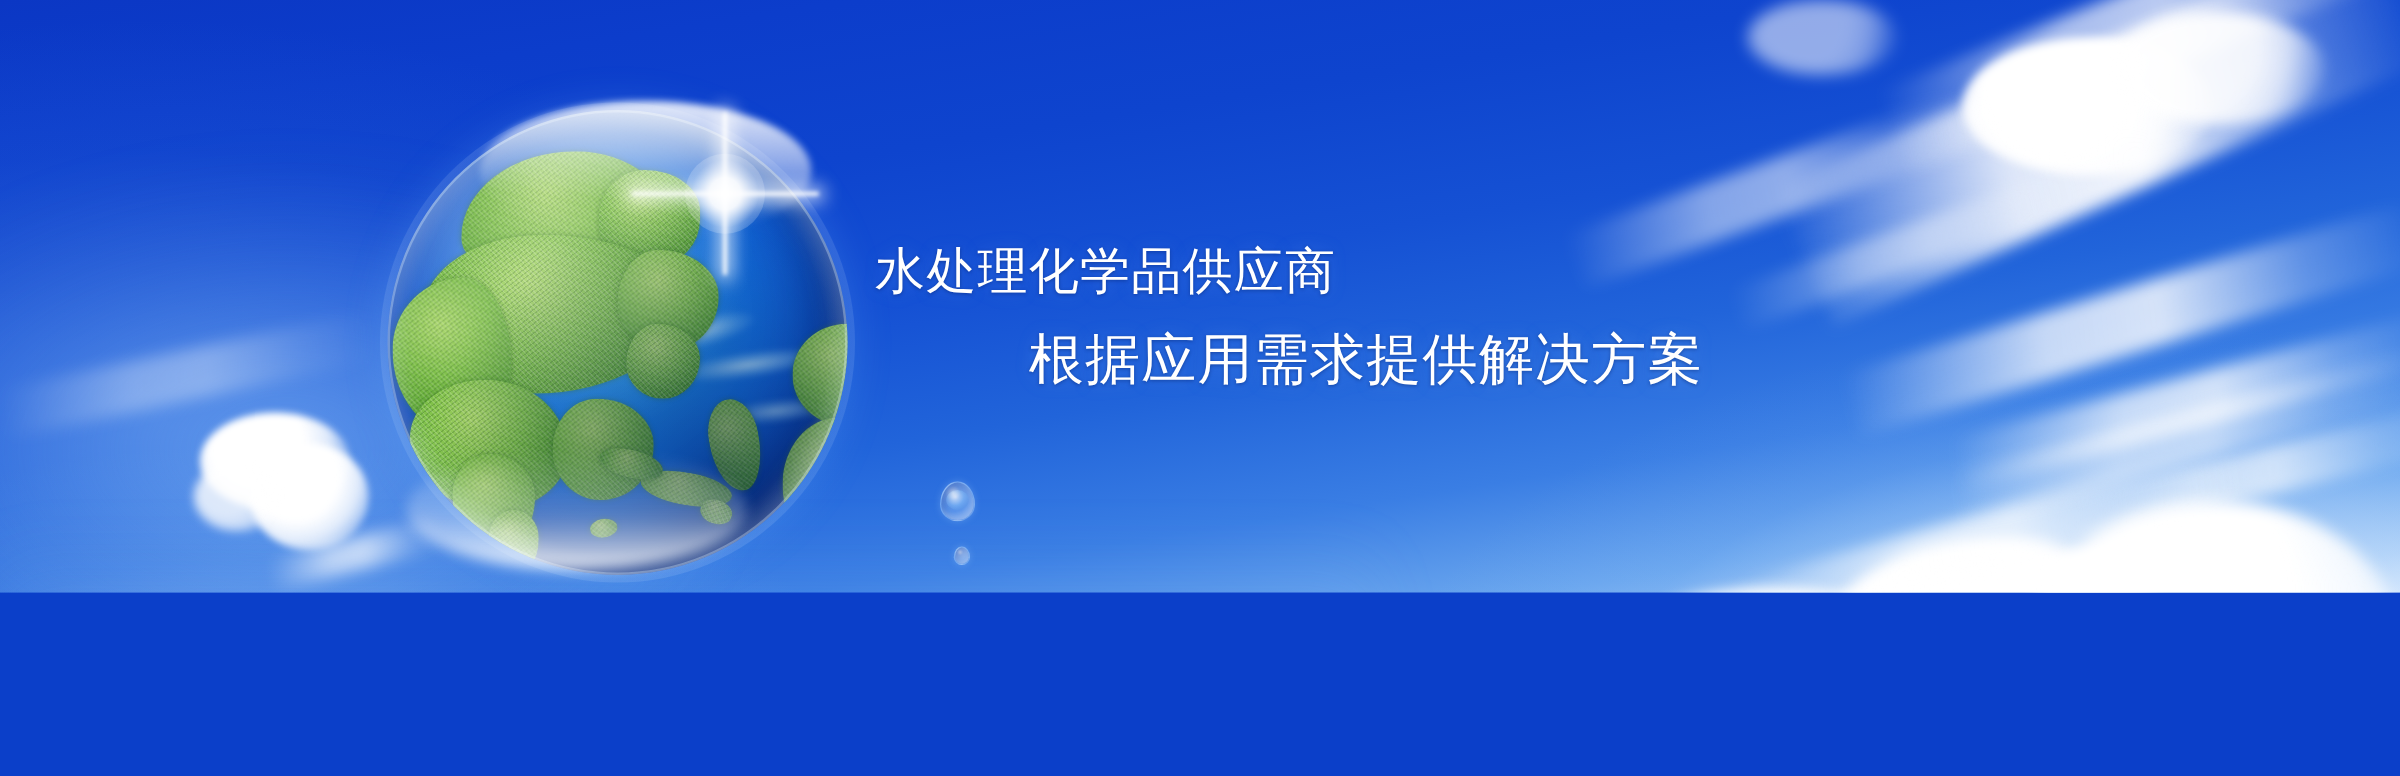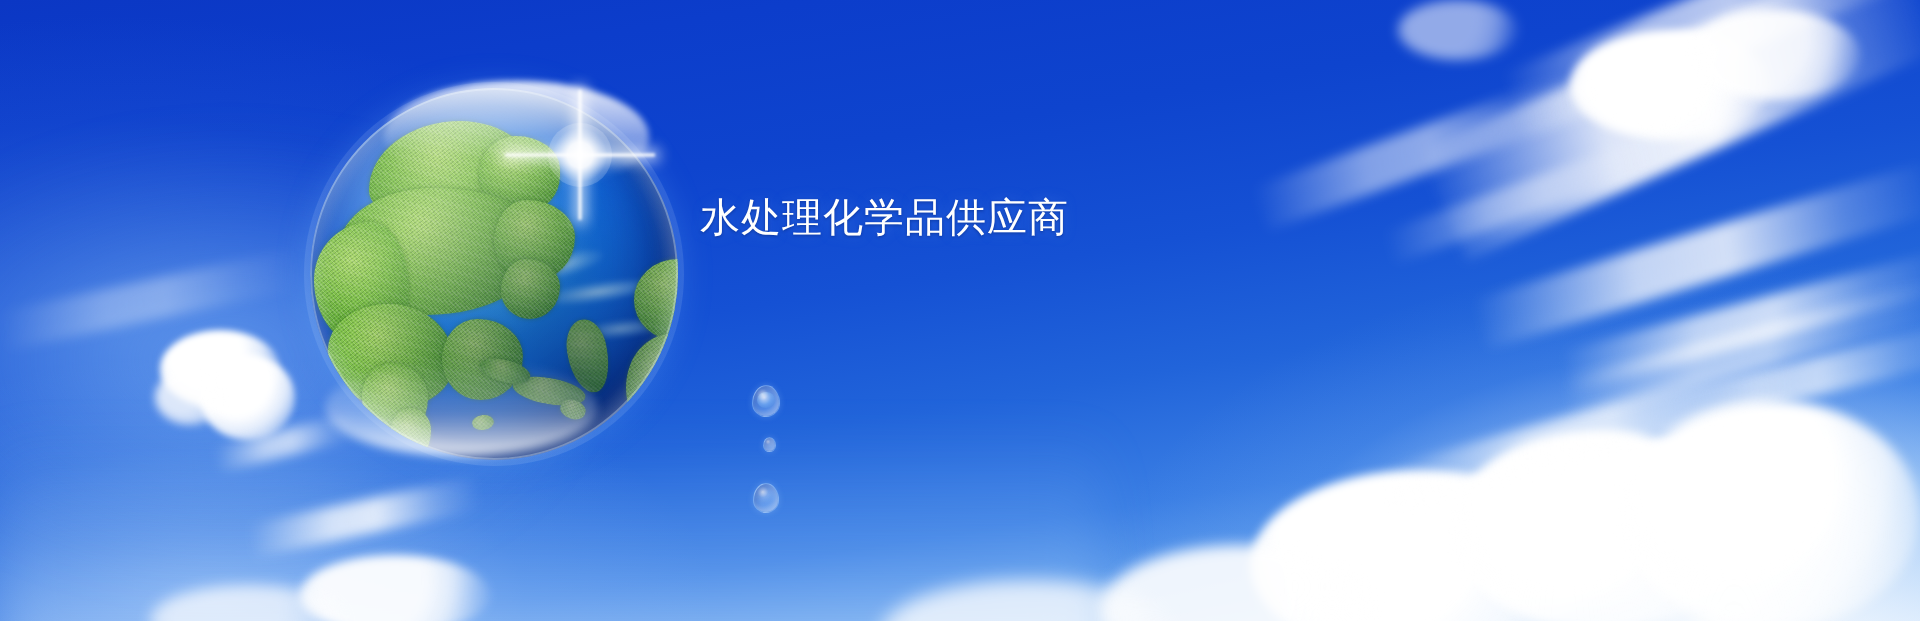--- a/index.html
+++ b/index.html
@@ -1,20 +1,20 @@
 <!DOCTYPE html>
 <html><head>
 <meta charset="utf-8">
 <style>
   * { margin:0; padding:0; box-sizing:border-box; }
   html,body { width:1920px; height:621px; overflow:hidden; background:#0b3fc9; }
   body { font-family:"Liberation Sans","DejaVu Sans",sans-serif; }
 
   .banner{
-    position:relative; width:1920px; height:621px; overflow:hidden;
+    position:relative; width:1920px; height:474px; overflow:hidden;
     background:
       radial-gradient(ellipse 900px 520px at 1720px 620px, rgba(255,255,255,.95) 0%, rgba(220,236,255,.55) 28%, rgba(140,190,250,.12) 52%, rgba(0,0,0,0) 70%),
       radial-gradient(ellipse 700px 340px at 210px 600px, rgba(190,220,255,.55) 0%, rgba(130,180,245,.18) 45%, rgba(0,0,0,0) 72%),
       radial-gradient(ellipse 760px 420px at 120px 330px, rgba(120,175,245,.40) 0%, rgba(60,120,225,.12) 50%, rgba(0,0,0,0) 75%),
       linear-gradient(171deg, #0b37c4 0%, #0c3dcb 14%, #0e44ce 30%, #1551d4 46%, #2164da 60%, #3a7ee4 74%, #6aa6ee 86%, #a8cdf6 96%, #cfe4fb 100%);
   }
 
   
   .haze{ position:absolute; pointer-events:none; }
 
@@ -198,15 +198,16 @@
   </div>
 
   <div class="droplet" style="left:752px;top:385px;width:28px;height:32px;"></div>
   <div style="position:absolute;left:757px;top:392px;width:18px;height:16px;border-radius:50%;
               background:radial-gradient(circle at 40% 35%, rgba(255,255,255,.55) 0%, rgba(140,200,255,.35) 45%, rgba(40,100,200,.30) 100%);"></div>
   <div class="droplet" style="left:763px;top:437px;width:13px;height:15px;"></div>
   <div class="droplet" style="left:753px;top:483px;width:26px;height:30px;"></div>
 
   <div class="copy">
     <div class="headline-1">水处理化学品供应商</div>
+    <div class="headline-2">根据应用需求提供解决方案</div>
   </div>
 
 </div>
 
 </body></html>

